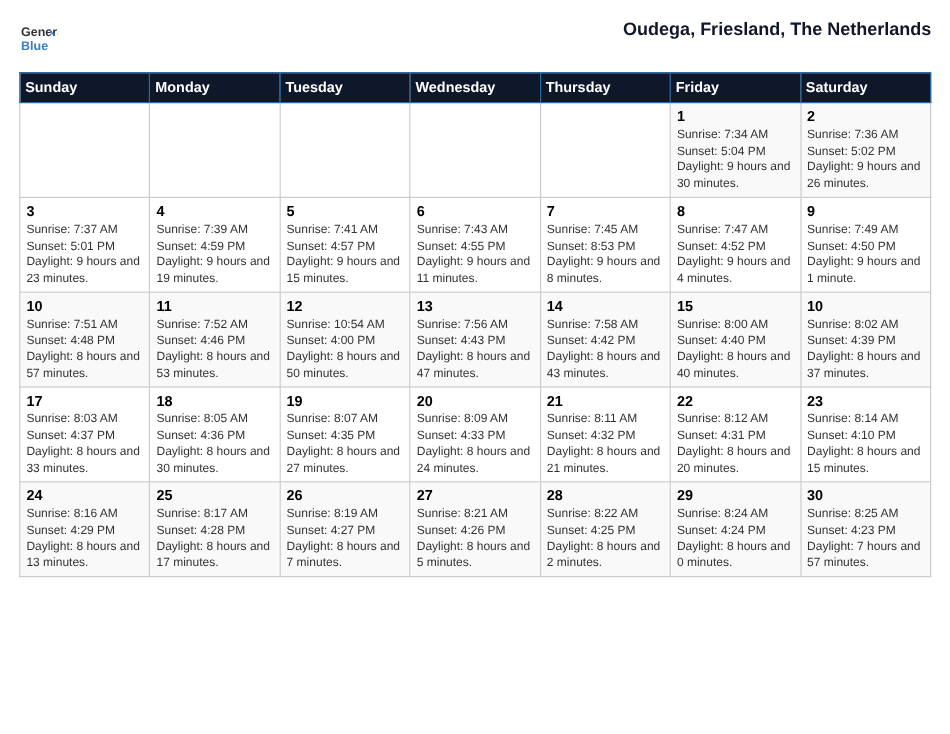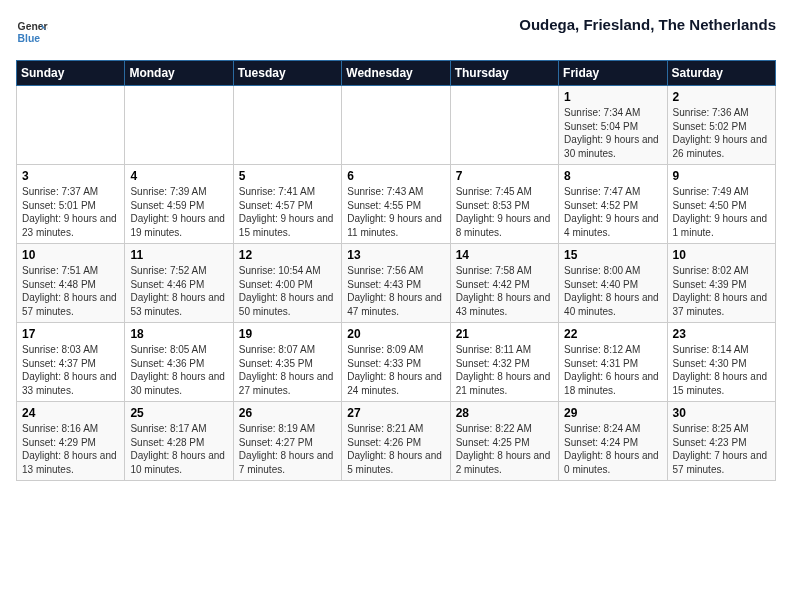--- a/index.html
+++ b/index.html
@@ -202,35 +202,35 @@
         <td>
           <span class="day-number">20</span>
           <div class="cell-content"><span>Sunrise: 8:09 AM</span><br><span>Sunset: 4:33 PM</span><br><span>Daylight: 8 hours and 24 minutes.</span></div>
         </td>
         <td>
           <span class="day-number">21</span>
           <div class="cell-content"><span>Sunrise: 8:11 AM</span><br><span>Sunset: 4:32 PM</span><br><span>Daylight: 8 hours and 21 minutes.</span></div>
         </td>
         <td>
           <span class="day-number">22</span>
-          <div class="cell-content"><span>Sunrise: 8:12 AM</span><br><span>Sunset: 4:31 PM</span><br><span>Daylight: 6 hours and 18 minutes.</span></div>
+          <div class="cell-content"><span>Sunrise: 8:12 AM</span><br><span>Sunset: 4:31 PM</span><br><span>Daylight: 8 hours and 20 minutes.</span></div>
         </td>
         <td>
           <span class="day-number">23</span>
-          <div class="cell-content"><span>Sunrise: 8:14 AM</span><br><span>Sunset: 4:30 PM</span><br><span>Daylight: 8 hours and 15 minutes.</span></div>
+          <div class="cell-content"><span>Sunrise: 8:14 AM</span><br><span>Sunset: 4:10 PM</span><br><span>Daylight: 8 hours and 15 minutes.</span></div>
         </td>
       </tr>
       <tr>
         <td>
           <span class="day-number">24</span>
           <div class="cell-content"><span>Sunrise: 8:16 AM</span><br><span>Sunset: 4:29 PM</span><br><span>Daylight: 8 hours and 13 minutes.</span></div>
         </td>
         <td>
           <span class="day-number">25</span>
-          <div class="cell-content"><span>Sunrise: 8:17 AM</span><br><span>Sunset: 4:28 PM</span><br><span>Daylight: 8 hours and 10 minutes.</span></div>
+          <div class="cell-content"><span>Sunrise: 8:17 AM</span><br><span>Sunset: 4:28 PM</span><br><span>Daylight: 8 hours and 17 minutes.</span></div>
         </td>
         <td>
           <span class="day-number">26</span>
           <div class="cell-content"><span>Sunrise: 8:19 AM</span><br><span>Sunset: 4:27 PM</span><br><span>Daylight: 8 hours and 7 minutes.</span></div>
         </td>
         <td>
           <span class="day-number">27</span>
           <div class="cell-content"><span>Sunrise: 8:21 AM</span><br><span>Sunset: 4:26 PM</span><br><span>Daylight: 8 hours and 5 minutes.</span></div>
         </td>
         <td>

